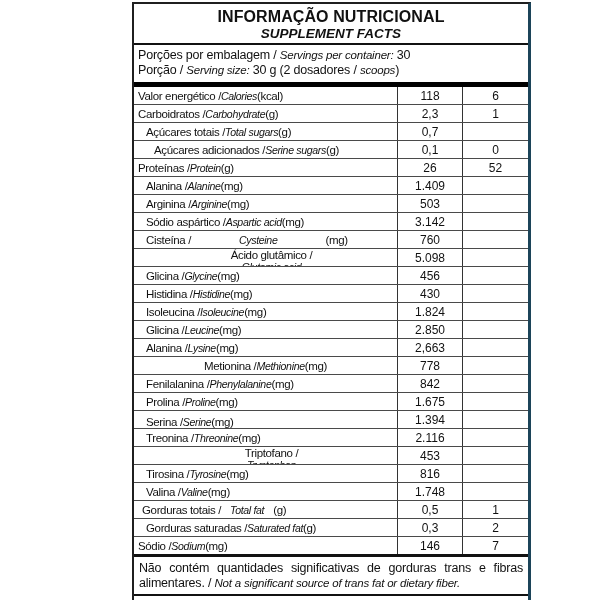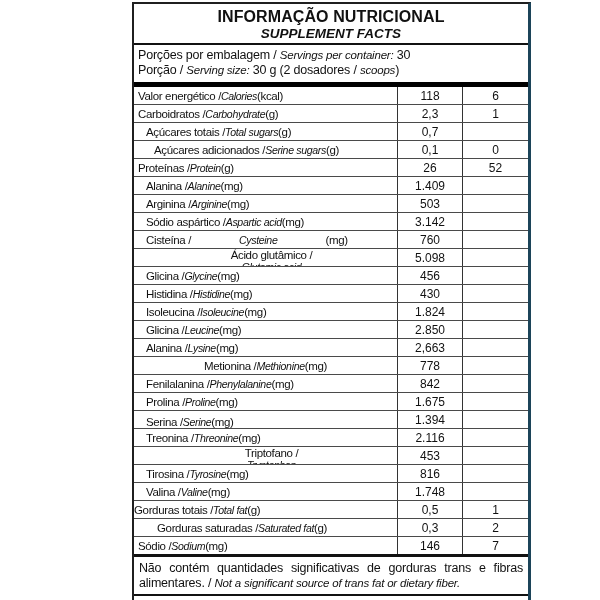--- a/index.html
+++ b/index.html
@@ -308,30 +308,30 @@
           <div class="row">
             <div class="cell label" style="padding-left: 12px;">
               <span>Valina / </span>
               <span class="it">Valine</span>
               <span> (mg)</span>
             </div>
             <div class="cell amount">1.748</div>
             <div class="cell dv"></div>
           </div>
           <div class="row">
-            <div class="cell label" style="padding-left: 0;">
+            <div class="cell label" style="padding-left: 8px; gap: 9px;">
               <span>Gorduras totais / </span>
               <span class="it">Total fat</span>
               <span> (g)</span>
             </div>
             <div class="cell amount">0,5</div>
             <div class="cell dv">1</div>
           </div>
           <div class="row">
-            <div class="cell label" style="padding-left: 23px;">
+            <div class="cell label" style="padding-left: 12px;">
               <span>Gorduras saturadas / </span>
               <span class="it">Saturated fat</span>
               <span> (g)</span>
             </div>
             <div class="cell amount">0,3</div>
             <div class="cell dv">2</div>
           </div>
           <div class="row">
             <div class="cell label" style="padding-left: 4px;">
               <span>Sódio / </span>

